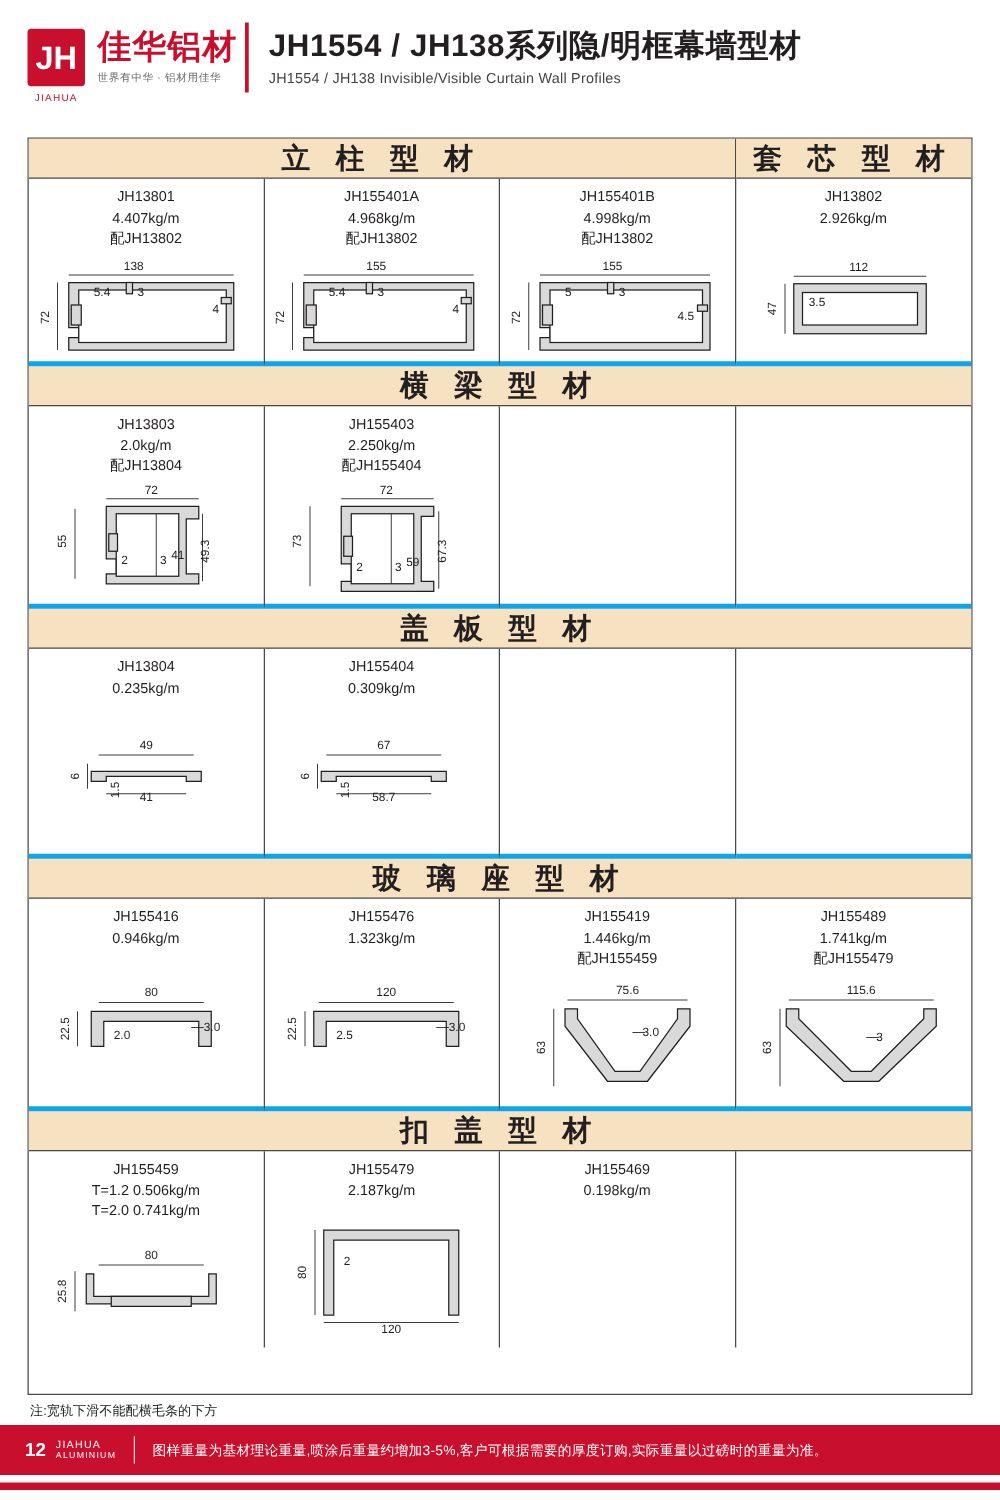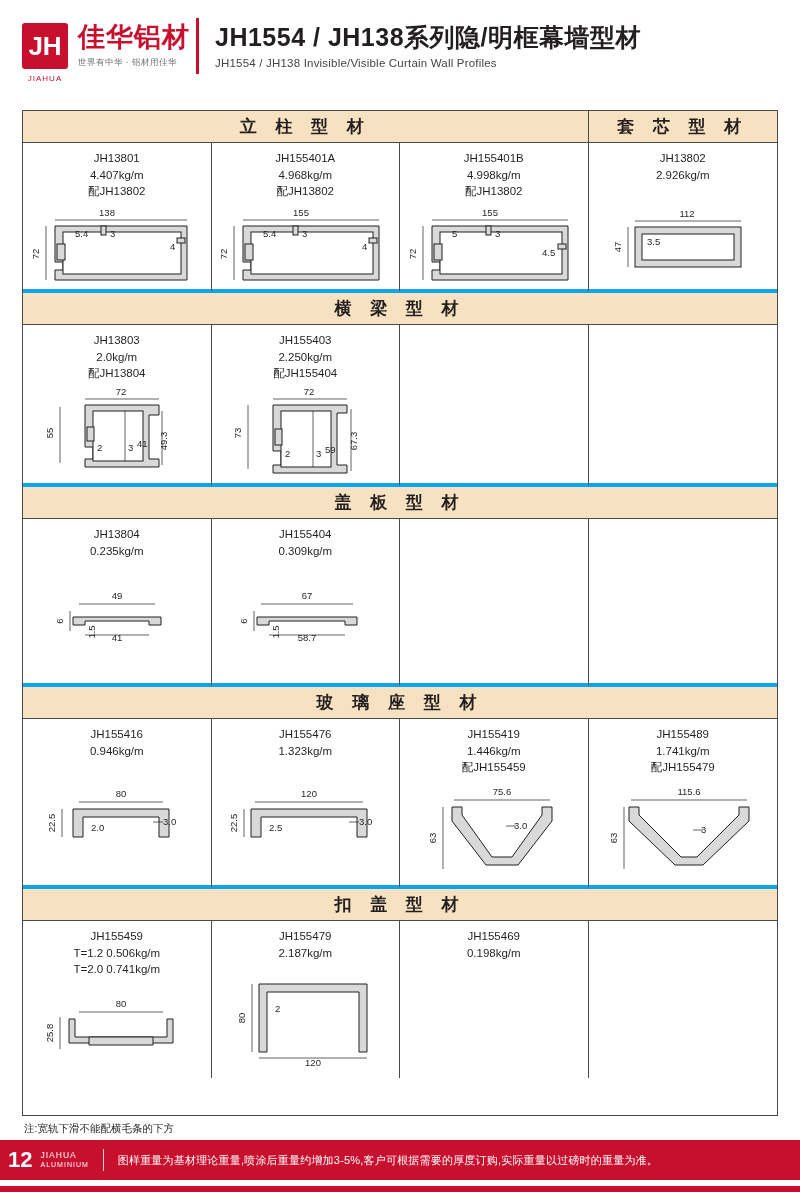--- a/index.html
+++ b/index.html
@@ -39,21 +39,21 @@
   .title-en{font-size:11.5px;color:#444;margin-top:5px;letter-spacing:.2px;}
 
   
   .sheet{
     position:absolute;left:22px;top:110px;width:756px;height:1006px;
     border:1px solid #4a4a4a;box-sizing:border-box;
   }
   .row{display:flex;width:100%;box-sizing:border-box;}
   .band{
     background:#f6e2c0;border-bottom:1px solid #4a4a4a;
-    font-size:17px;font-weight:bold;letter-spacing:7px;
+    font-size:23px;font-weight:bold;letter-spacing:7px;
     display:flex;align-items:center;justify-content:center;
     box-sizing:border-box;height:32px;
   }
   .cell{
     border-right:1px solid #4a4a4a;border-bottom:4px solid #0ea5e9;
     box-sizing:border-box;position:relative;
     display:flex;flex-direction:column;align-items:center;
   }
   .cell:last-child{border-right:none;}
   .c4{width:25%;}
@@ -75,21 +75,21 @@
 
   .note{
     position:absolute;left:24px;top:1122px;font-size:10.5px;color:#231f20;
   }
   
   .footer{
     position:absolute;left:0;top:1140px;width:800px;height:40px;background:#c8102e;
     display:flex;align-items:center;
   }
   .pg{
-    color:#ffffff;font-size:22px;font-weight:bold;padding-left:8px;
+    color:#ffffff;font-size:15px;font-weight:bold;padding-left:20px;
   }
   .fbrand{margin-left:8px;color:#ffffff;line-height:1.15;}
   .fbrand .b1{font-size:8.5px;letter-spacing:1px;}
   .fbrand .b2{font-size:7px;letter-spacing:1px;}
   .fdiv{width:1px;height:22px;background:#ffffff;opacity:.8;margin:0 14px;}
   .ftext{color:#ffffff;font-size:11px;letter-spacing:.2px;}
   .botline{position:absolute;left:0;top:1186px;width:800px;height:6px;background:#c8102e;}
 </style>
 </head>
 <body>

